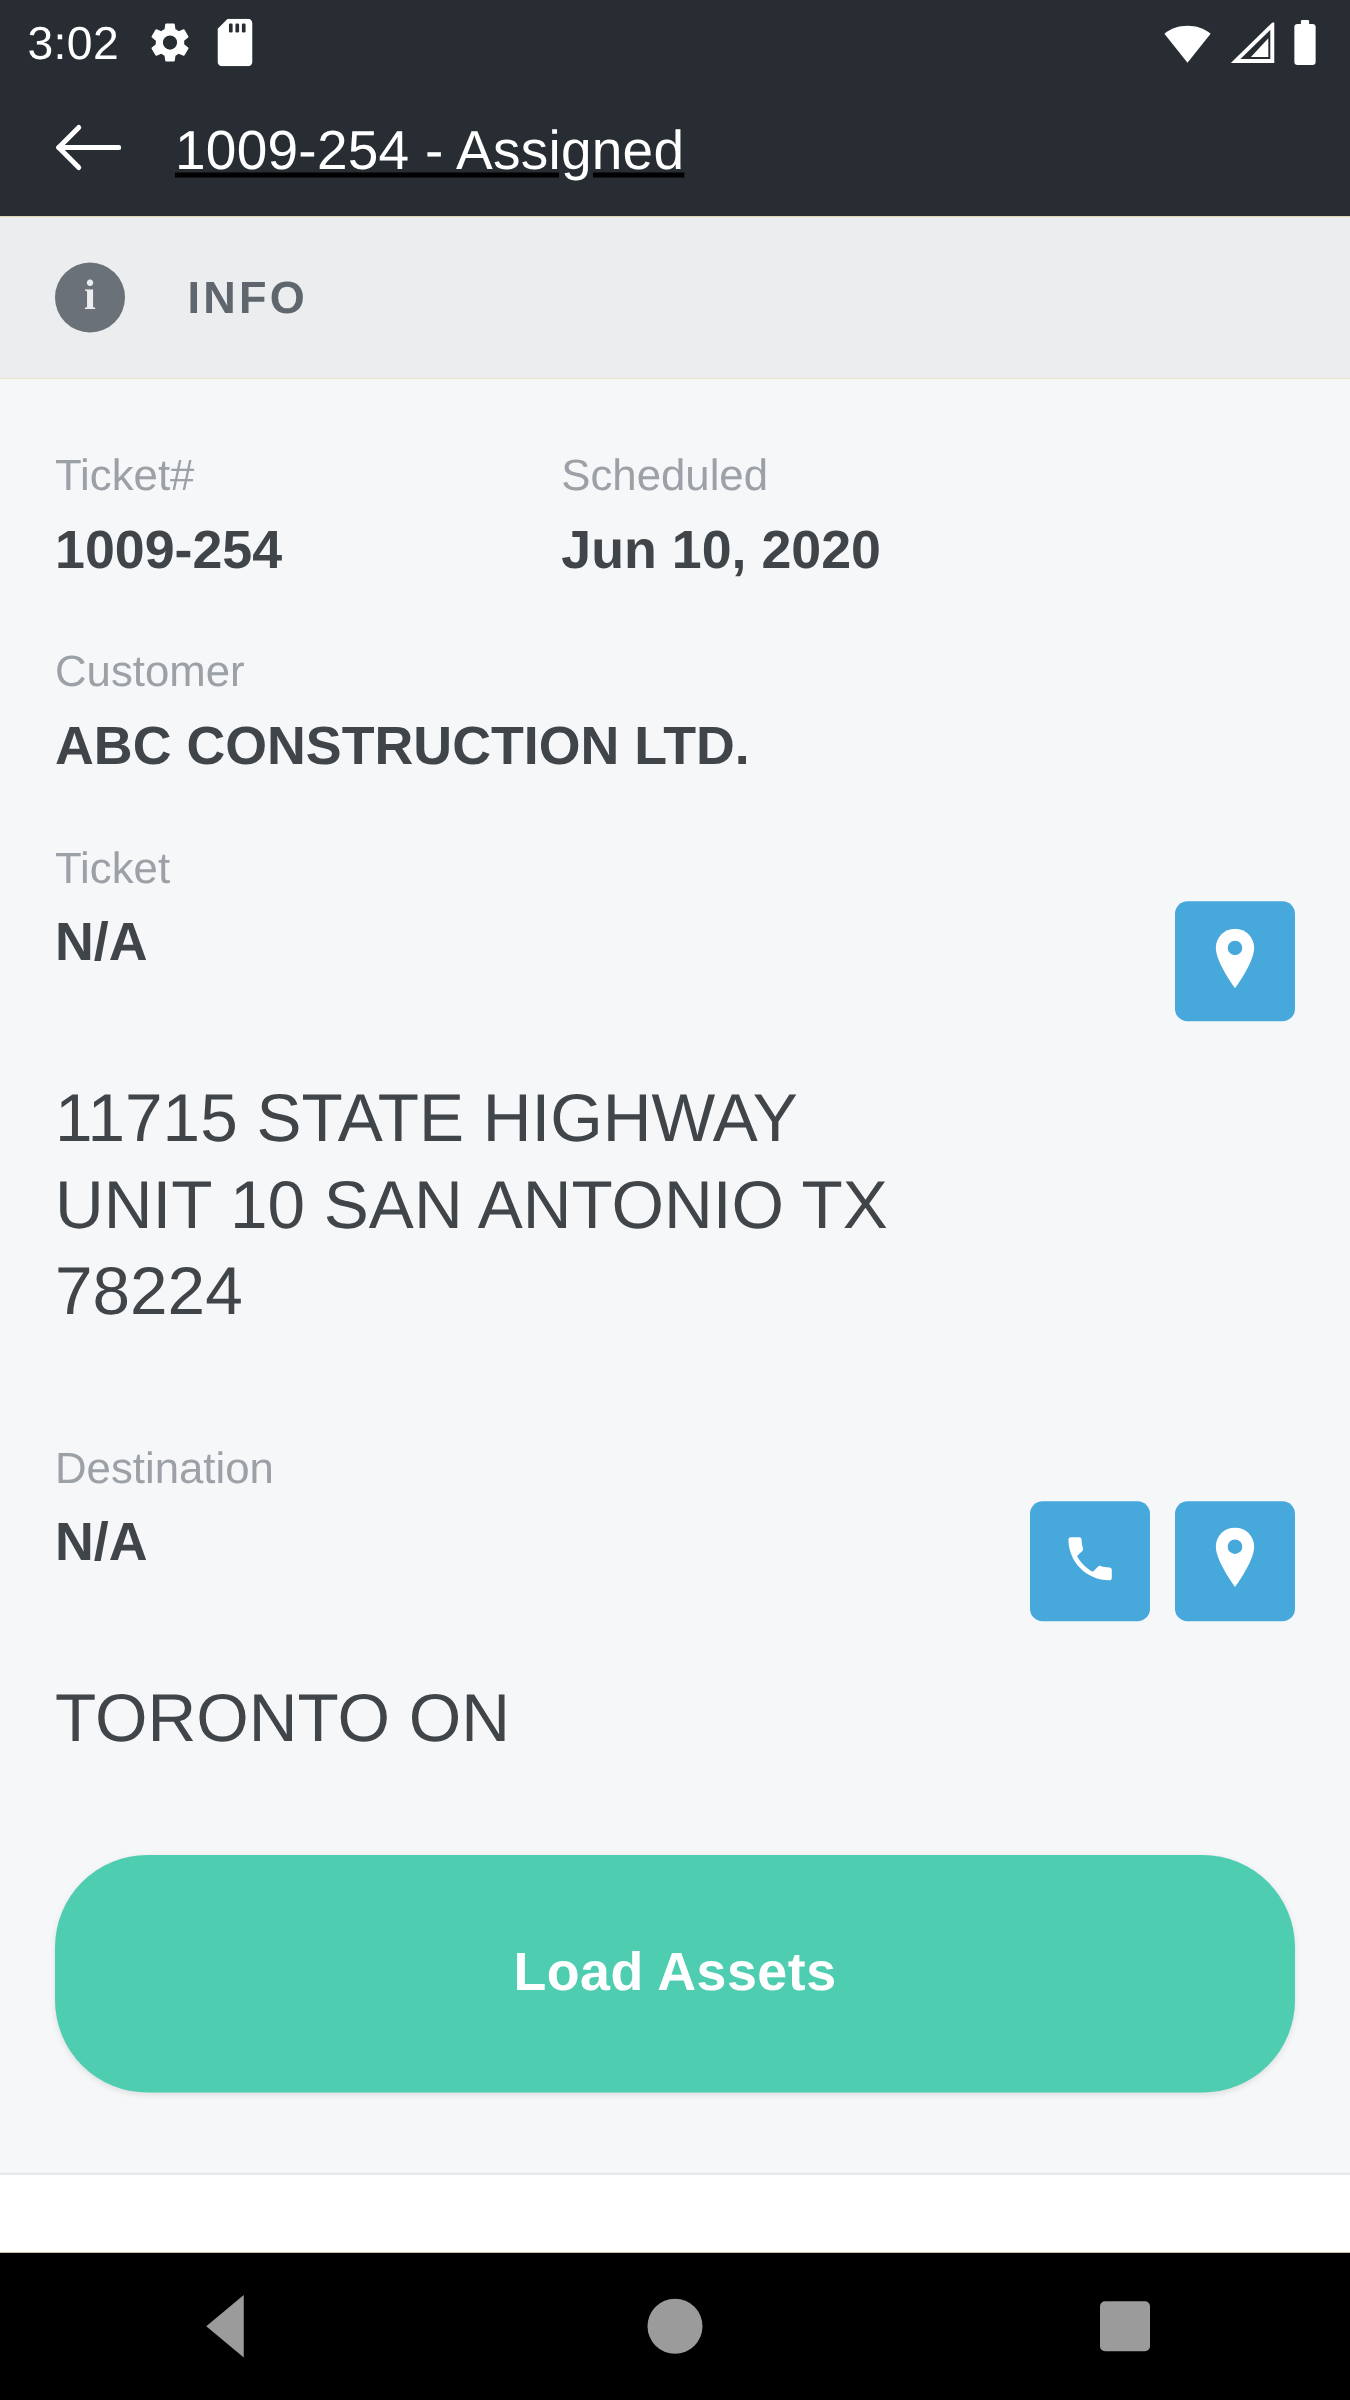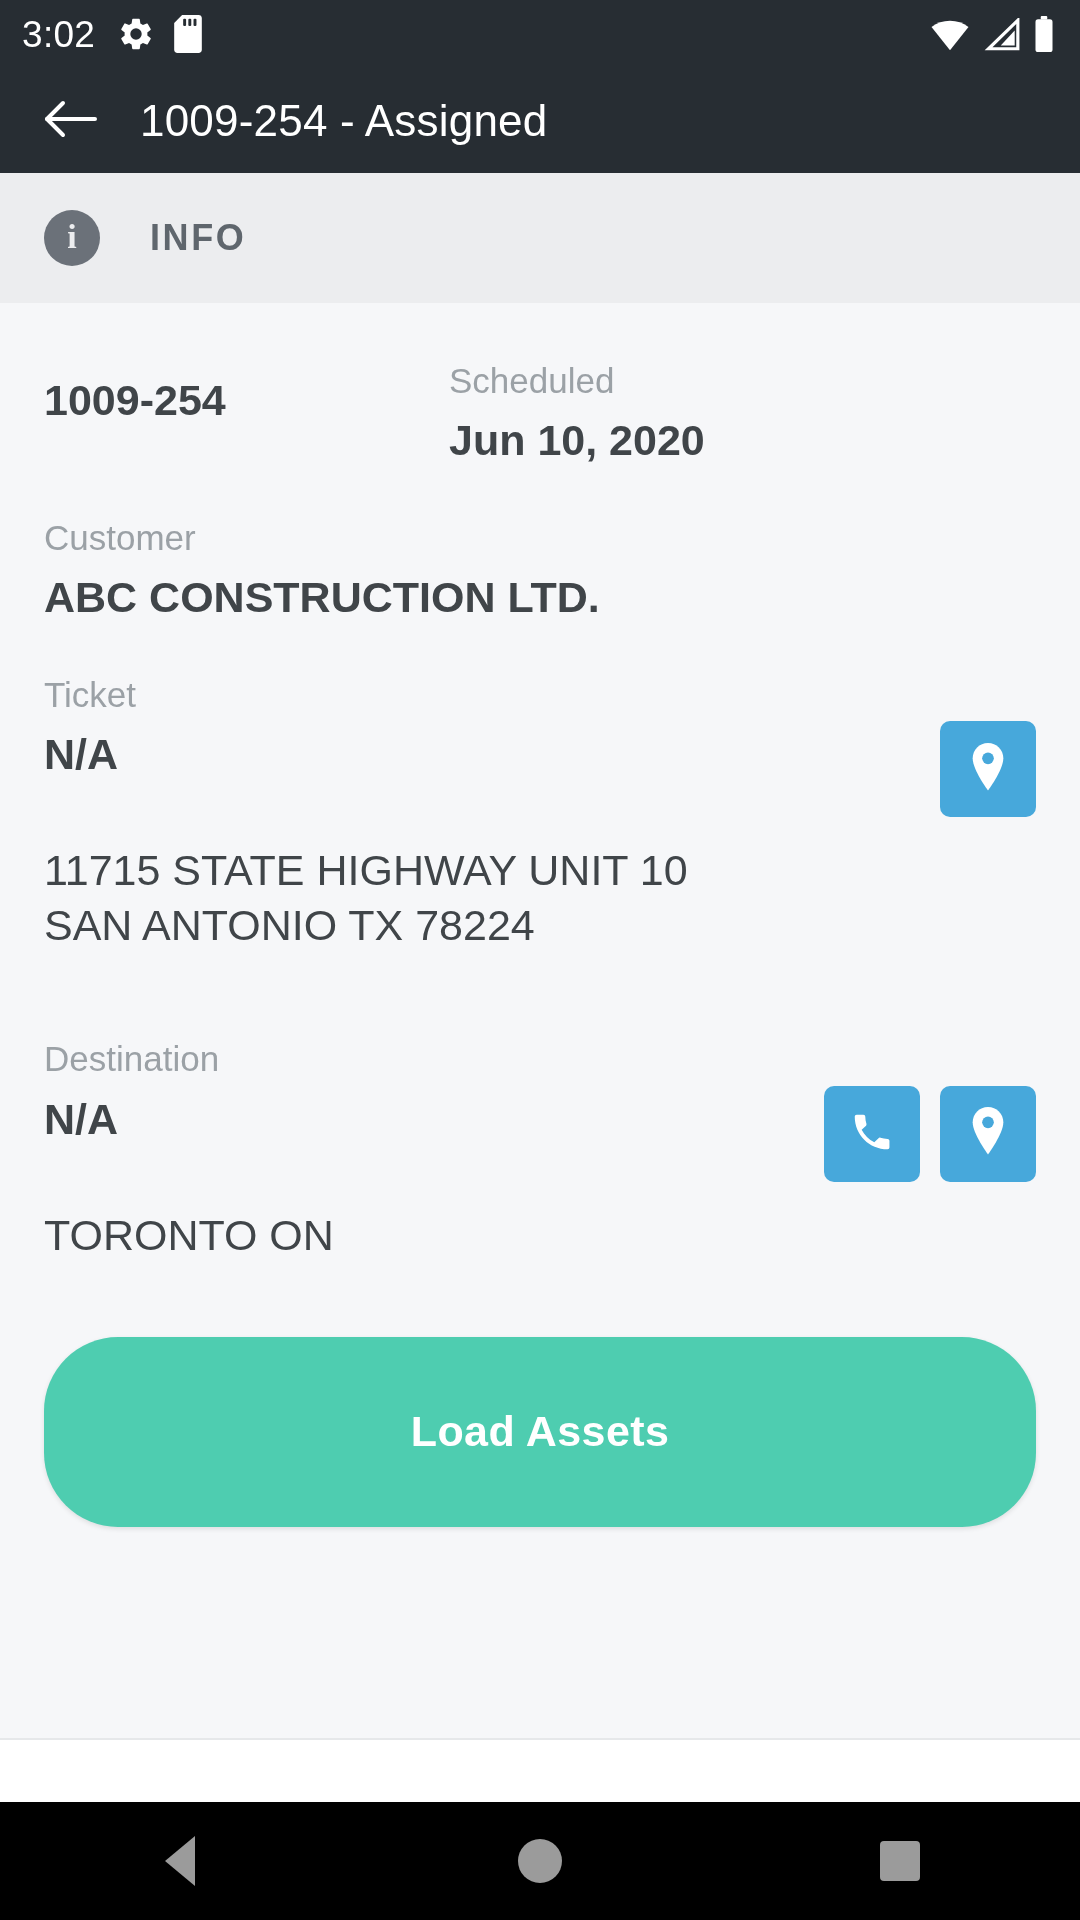--- a/index.html
+++ b/index.html
@@ -53,20 +53,21 @@
 
   
   .app-bar {
     height: 105px;
     background: #272d33;
     display: flex;
     align-items: center;
     padding: 0 28px;
     flex: 0 0 auto;
     box-sizing: border-box;
+    text-decoration: underline;
   }
   .back-btn {
     width: 84px;
     height: 84px;
     display: flex;
     align-items: center;
     justify-content: center;
     flex: 0 0 auto;
     cursor: pointer;
   }
@@ -168,24 +169,24 @@
     background: #47a8db;
     border: none;
     padding: 0;
     display: flex;
     align-items: center;
     justify-content: center;
     cursor: pointer;
   }
   .addr-text {
     color: #404549;
-    font-size: 43px;
+    font-size: 54px;
     line-height: 1.28;
     max-width: 700px;
-    margin-top: 26px;
+    margin-top: 44px;
   }
 
   
   .primary-wrap {
     padding-top: 74px;
     display: flex;
     justify-content: center;
   }
   .primary-btn {
     width: 992px;
@@ -305,20 +306,21 @@
     <div class="info-icon">
       <span class="glyph">i</span>
     </div>
     <span class="tab-label">INFO</span>
   </div>
 
   <div class="content">
 
     <div class="two-col">
       <div class="col-left">
+        <div class="field-label">Ticket#</div>
         <div class="field-value">1009-254</div>
       </div>
       <div class="col-right">
         <div class="field-label">Scheduled</div>
         <div class="field-value">Jun 10, 2020</div>
       </div>
     </div>
 
     <div class="block">
       <div class="field-label">Customer</div>

